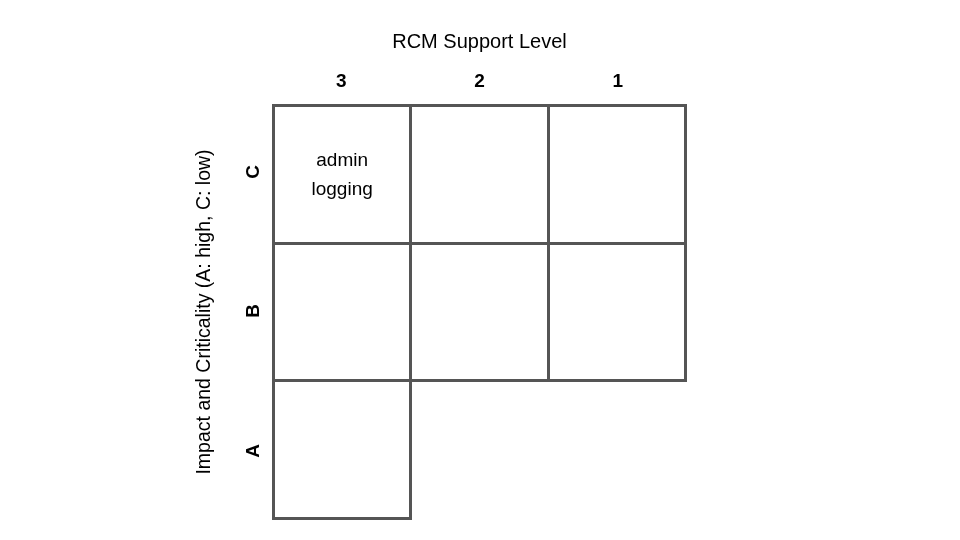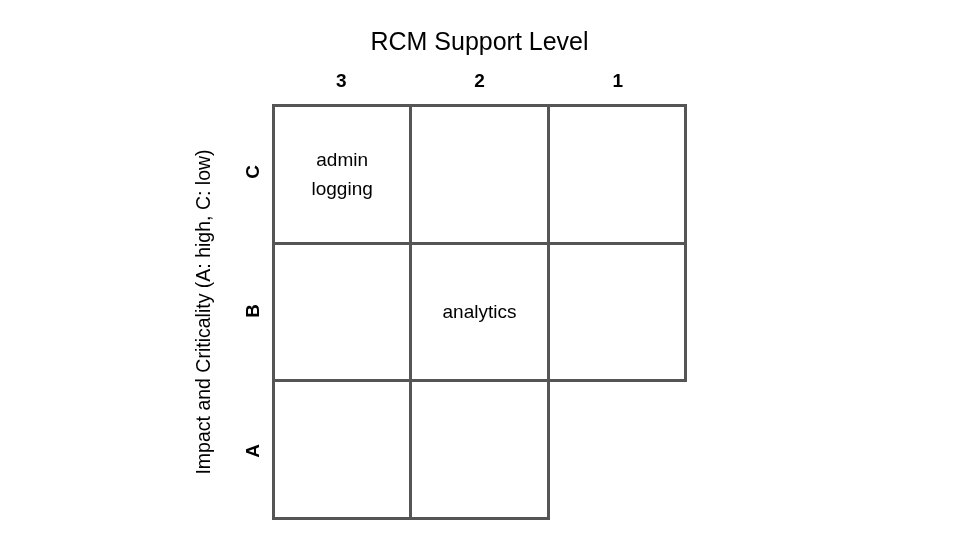--- a/index.html
+++ b/index.html
@@ -16,21 +16,21 @@
     color: #000000;
   }
 
   
   #chart-title {
     position: absolute;
     left: 272px;
     top: 28px;
     width: 415px;
     text-align: center;
-    font-size: 25px;
+    font-size: 20px;
     font-weight: 400;
     line-height: 26px;
     color: #000;
     white-space: nowrap;
   }
 
   
   #column-header-row {
     position: absolute;
     left: 272px;
@@ -138,23 +138,20 @@
     <span class="cell-text"></span>
   </div>
   <div class="matrix-cell">
     <span class="cell-text"></span>
   </div>
 
   <div class="matrix-cell">
     <span class="cell-text"></span>
   </div>
   <div class="matrix-cell">
-    <span class="cell-text">analytics</span>
-  </div>
-  <div class="matrix-cell">
     <span class="cell-text"></span>
   </div>
 
   <div class="matrix-cell">
     <span class="cell-text"></span>
   </div>
   <div class="matrix-cell">
     <span class="cell-text"></span>
   </div>
 

